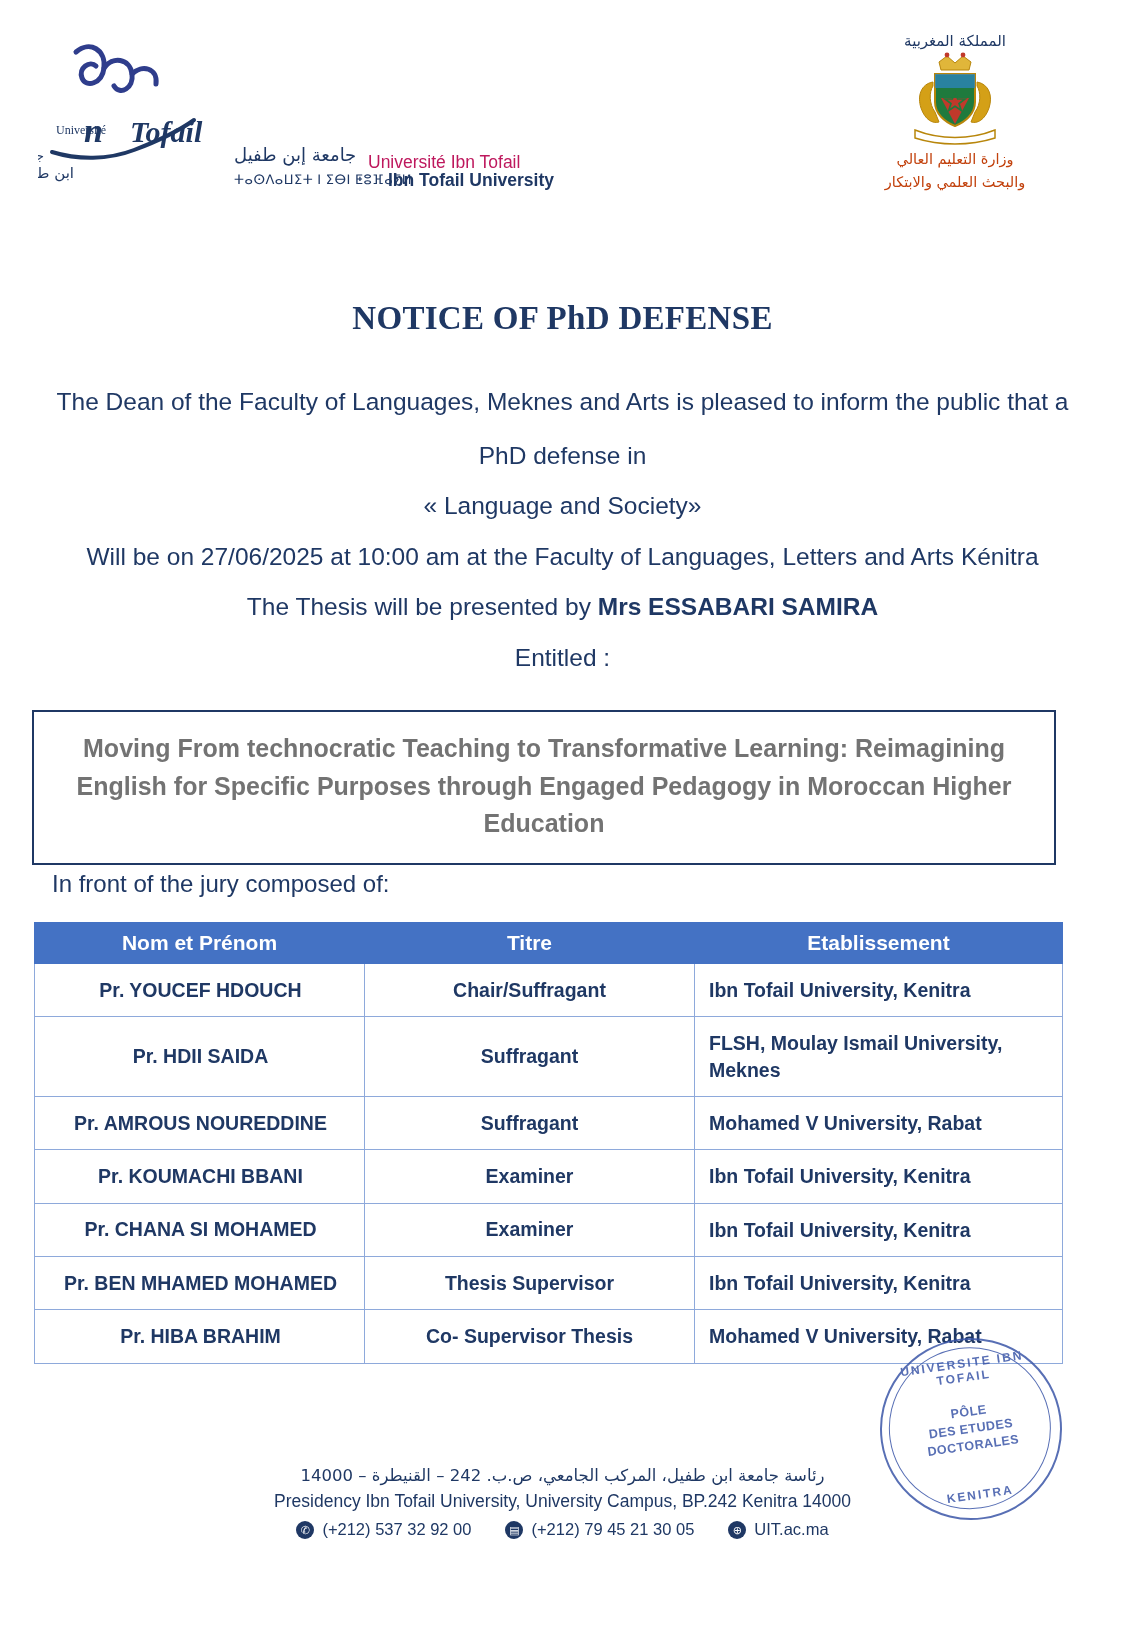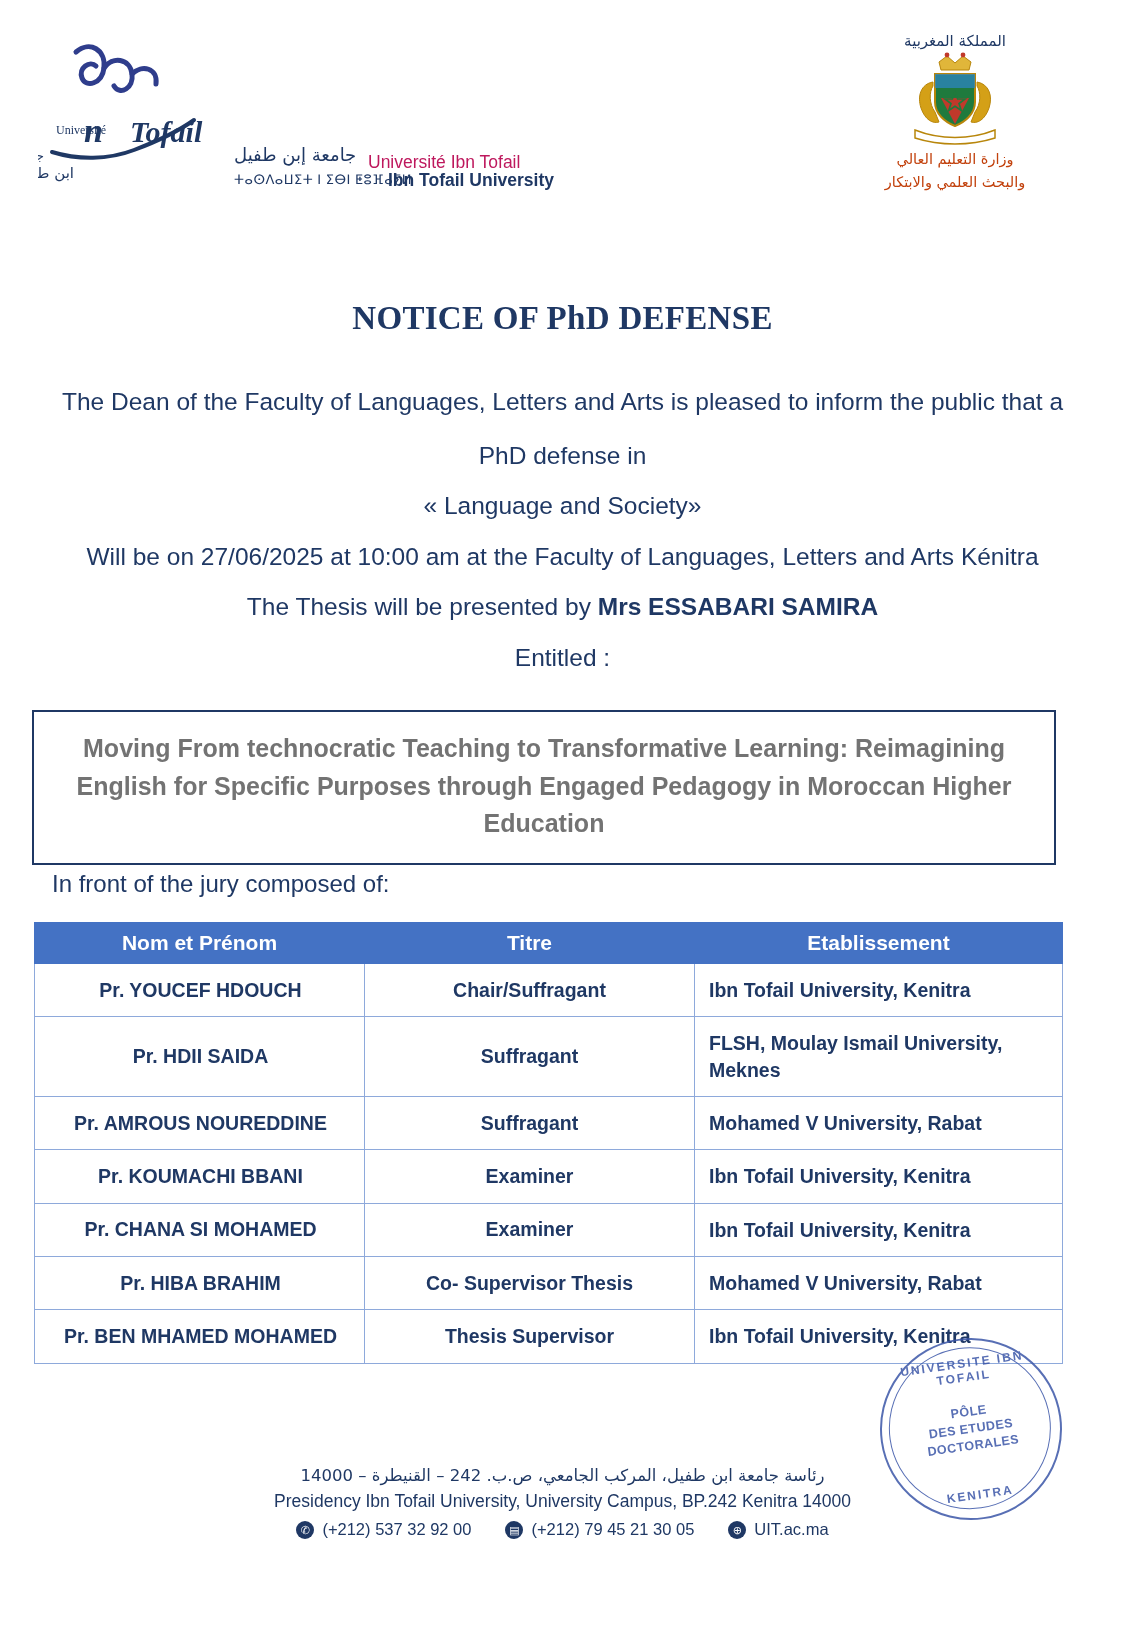--- a/index.html
+++ b/index.html
@@ -334,21 +334,21 @@
       </svg>
     </div>
     <div class="ministry">وزارة التعليم العالي</div>
     <div class="ministry">والبحث العلمي والابتكار</div>
   </div>
 </div>
 
 <div class="notice-title">NOTICE OF PhD DEFENSE</div>
 
 <div class="body-block">
-  <p class="line1">The Dean of the Faculty of Languages, Letters and Arts is pleased to inform the public that a</p>
+  <p class="line1">The Dean of the Faculty of Languages, Meknes and Arts is pleased to inform the public that a</p>
   <p>PhD defense in</p>
   <p>« Language and Society»</p>
   <p>Will be on 27/06/2025 at 10:00 am at the Faculty of Languages, Letters and Arts Kénitra</p>
   <p><span>The Thesis will be presented by </span><b>Mrs ESSABARI SAMIRA</b></p>
   <p>Entitled :</p>
 </div>
 
 <div class="thesis-box">Moving From technocratic Teaching to Transformative Learning: Reimagining English for Specific Purposes through Engaged Pedagogy in Moroccan Higher Education</div>
 
 <div class="jury-label">In front of the jury composed of:</div>
@@ -386,28 +386,28 @@
       <td class="c-name">Pr. KOUMACHI BBANI</td>
       <td class="c-title">Examiner</td>
       <td class="c-inst">Ibn Tofail University, Kenitra</td>
     </tr>
     <tr>
       <td class="c-name">Pr. CHANA SI MOHAMED</td>
       <td class="c-title">Examiner</td>
       <td class="c-inst">Ibn Tofail University, Kenitra</td>
     </tr>
     <tr>
+      <td class="c-name">Pr. BEN MHAMED MOHAMED</td>
+      <td class="c-title">Thesis Supervisor</td>
+      <td class="c-inst">Ibn Tofail University, Kenitra</td>
+    </tr>
+    <tr>
       <td class="c-name">Pr. HIBA BRAHIM</td>
       <td class="c-title">Co- Supervisor Thesis</td>
       <td class="c-inst">Mohamed V University, Rabat</td>
-    </tr>
-    <tr>
-      <td class="c-name">Pr. BEN MHAMED MOHAMED</td>
-      <td class="c-title">Thesis Supervisor</td>
-      <td class="c-inst">Ibn Tofail University, Kenitra</td>
     </tr>
   </tbody>
 </table>
 
 <div class="stamp">
   <div class="inner-ring"></div>
   <div class="arc-top">UNIVERSITE IBN TOFAIL</div>
   <div class="core">
     <div>PÔLE</div>
     <div>DES ETUDES</div>

